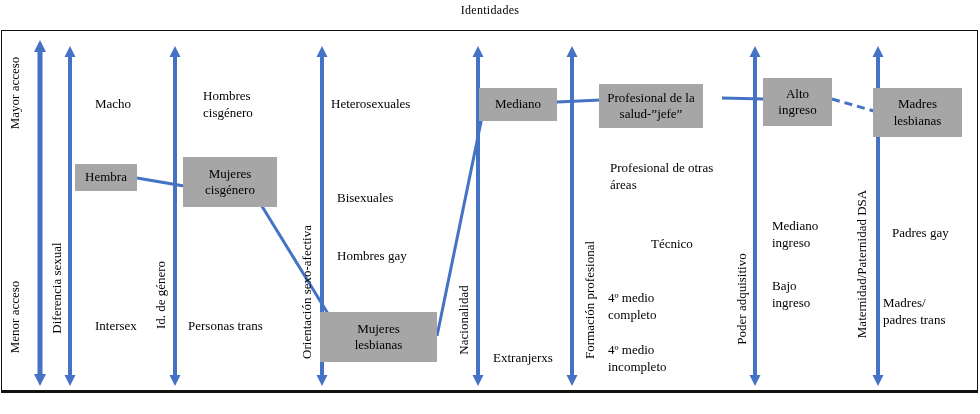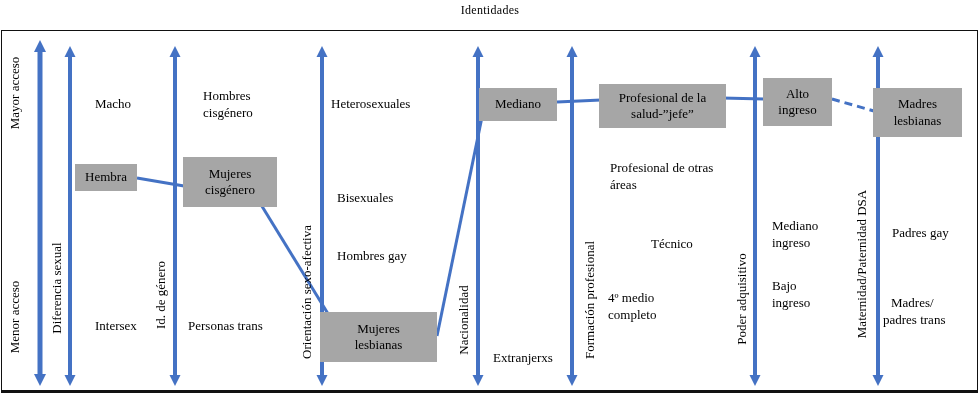--- a/index.html
+++ b/index.html
@@ -108,29 +108,30 @@
   <div class="lbl" style="left:95px; top:318px;">Intersex</div>
   <div class="lbl wrap" style="left:203px; top:88px; width:72px;">Hombres cisgénero</div>
   <div class="lbl wrap" style="left:188px; top:318px; width:75px;">Personas trans</div>
   <div class="lbl" style="left:331px; top:96px;">Heterosexuales</div>
   <div class="lbl" style="left:337px; top:190px;">Bisexuales</div>
   <div class="lbl" style="left:337px; top:248px;">Hombres gay</div>
   <div class="lbl" style="left:493px; top:350px;">Extranjerxs</div>
   <div class="lbl wrap" style="left:610px; top:160px; width:110px;">Profesional de otras áreas</div>
   <div class="lbl" style="left:612px; top:236px;margin-left:39px;">Técnico</div>
   <div class="lbl wrap" style="left:608px; top:290px; width:72px;">4º medio completo</div>
+  <div class="lbl wrap" style="left:608px; top:342px; width:84px;">4º medio incompleto</div>
   <div class="lbl wrap" style="left:772px; top:218px; width:70px;">Mediano ingreso</div>
   <div class="lbl wrap" style="left:772px; top:278px; width:60px;">Bajo ingreso</div>
   <div class="lbl" style="left:892px; top:225px;">Padres gay</div>
   <div class="lbl" style="left:883px; top:295px;">
-    <span style="display:block;margin-left:8px;">Madres/</span>
+    <span style="display:block;">Madres/</span>
     <span style="display:block;">padres trans</span>
   </div>
 
   <div class="gbox" style="left:75px; top:164px; width:62px; height:27px;">Hembra</div>
   <div class="gbox" style="left:183px; top:157px; width:94px; height:50px;">Mujeres cisgénero</div>
   <div class="gbox" style="left:320px; top:312px; width:117px; height:50px; padding:1px 32px;">Mujeres lesbianas</div>
   <div class="gbox" style="left:479px; top:88px; width:78px; height:33px;">Mediano</div>
-  <div class="gbox" style="left:599px; top:84px; width:127px; height:44px;">Profesional de la salud-”jefe”</div>
+  <div class="gbox" style="left:599px; top:84px; width:104px; height:44px;">Profesional de la salud-”jefe”</div>
   <div class="gbox" style="left:763px; top:78px; width:69px; height:48px;">Alto ingreso</div>
   <div class="gbox" style="left:873px; top:88px; width:89px; height:49px;">Madres lesbianas</div>
 
 </div>
 
 </body></html>

